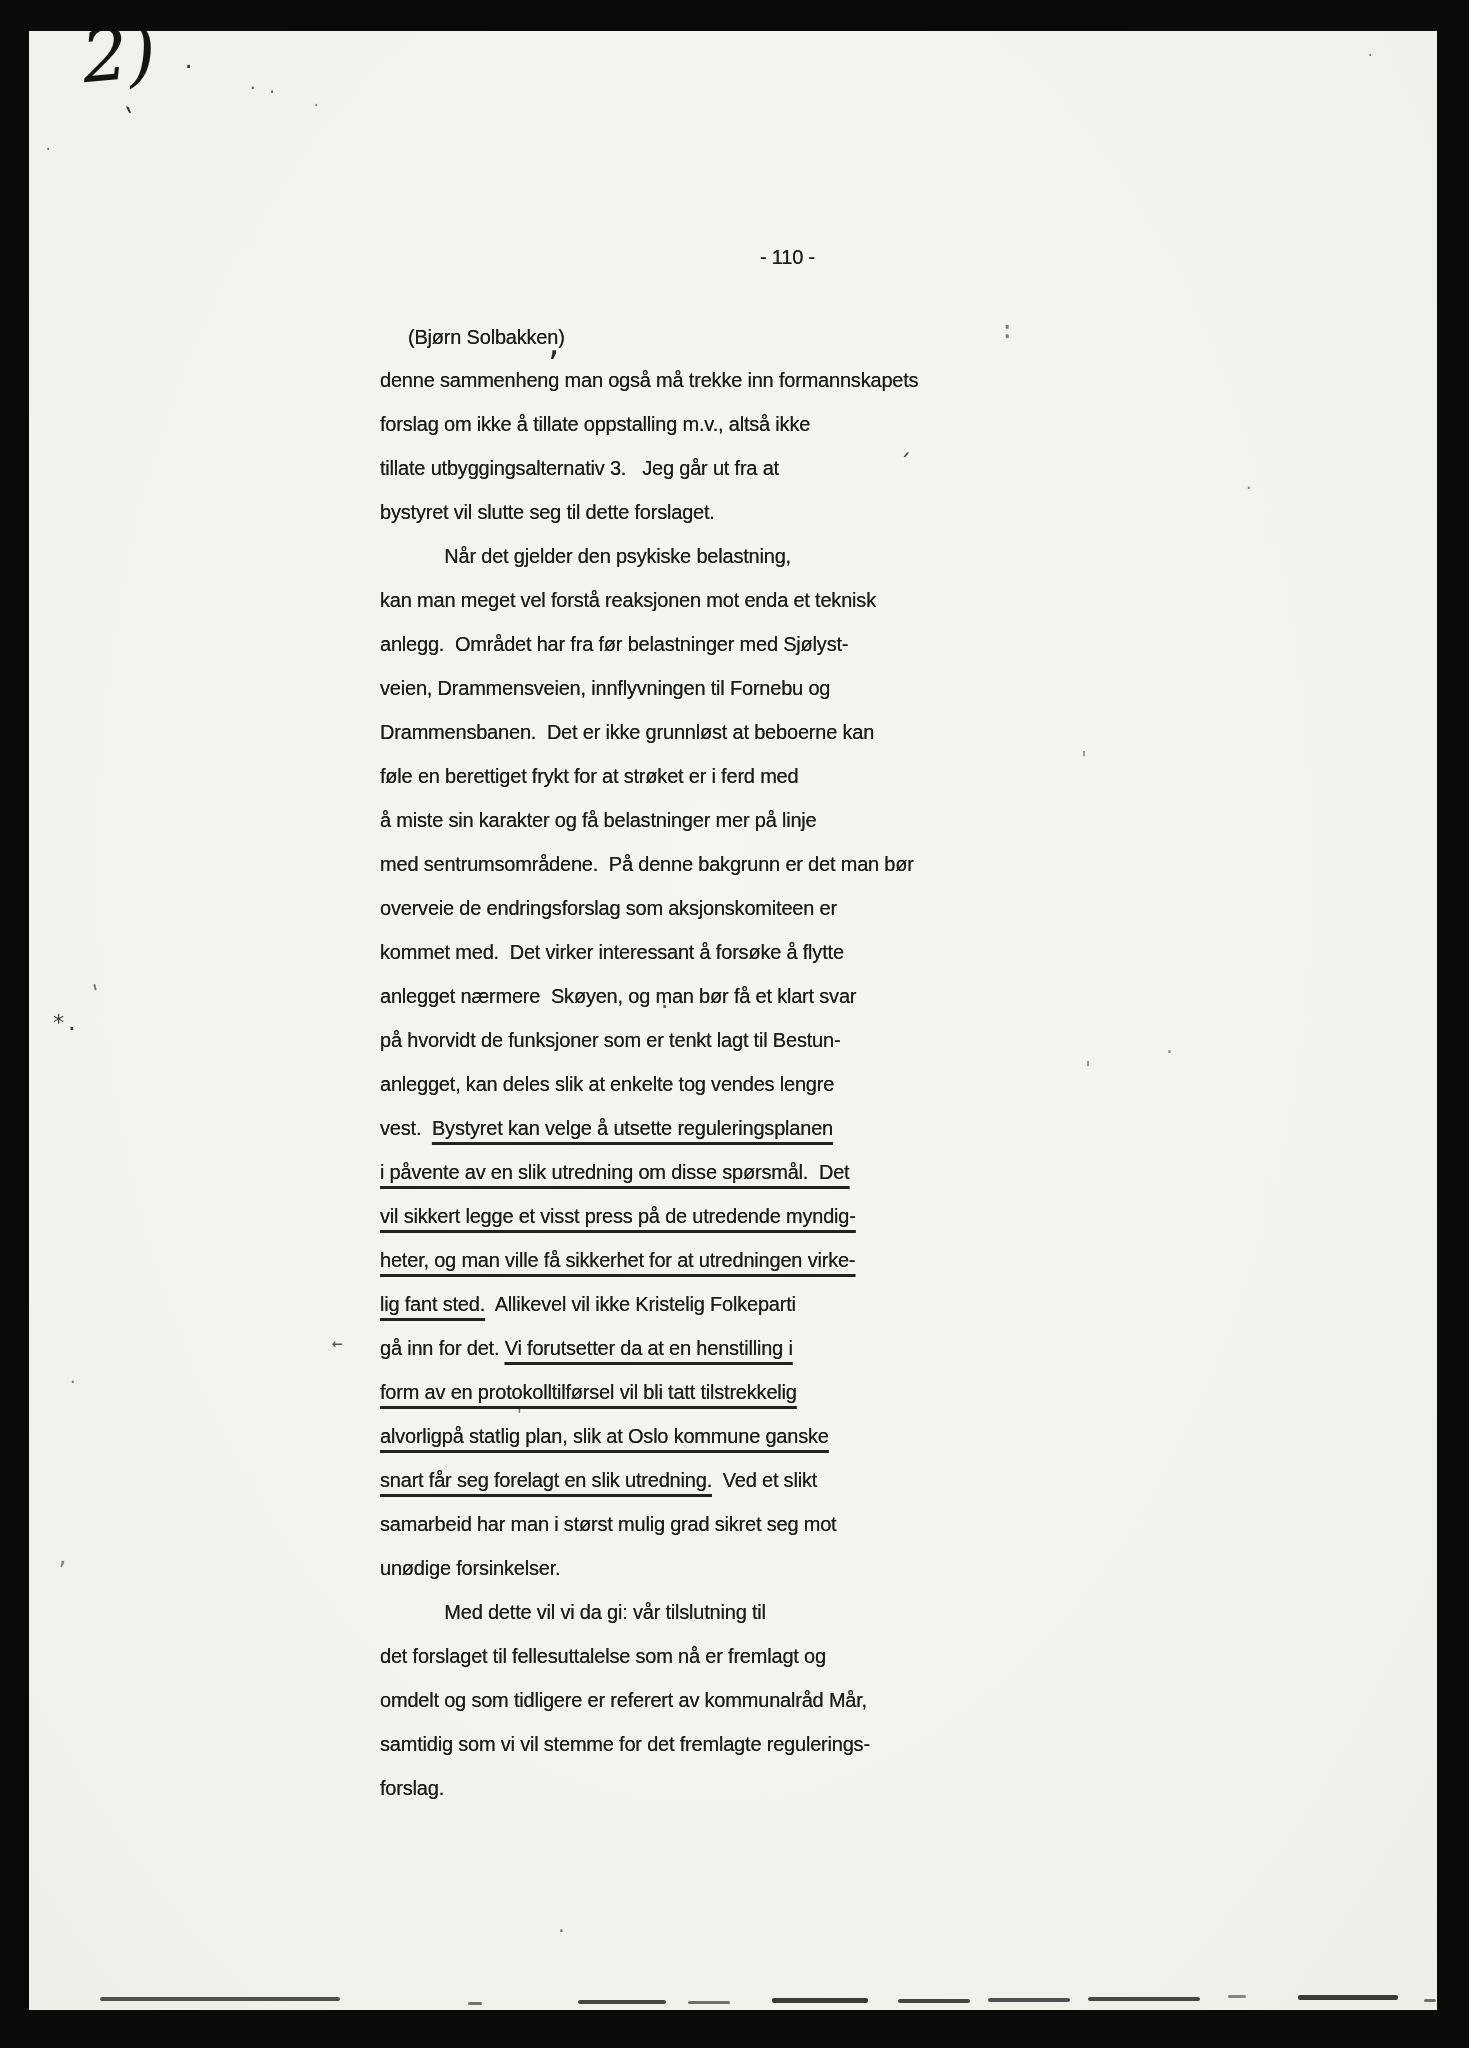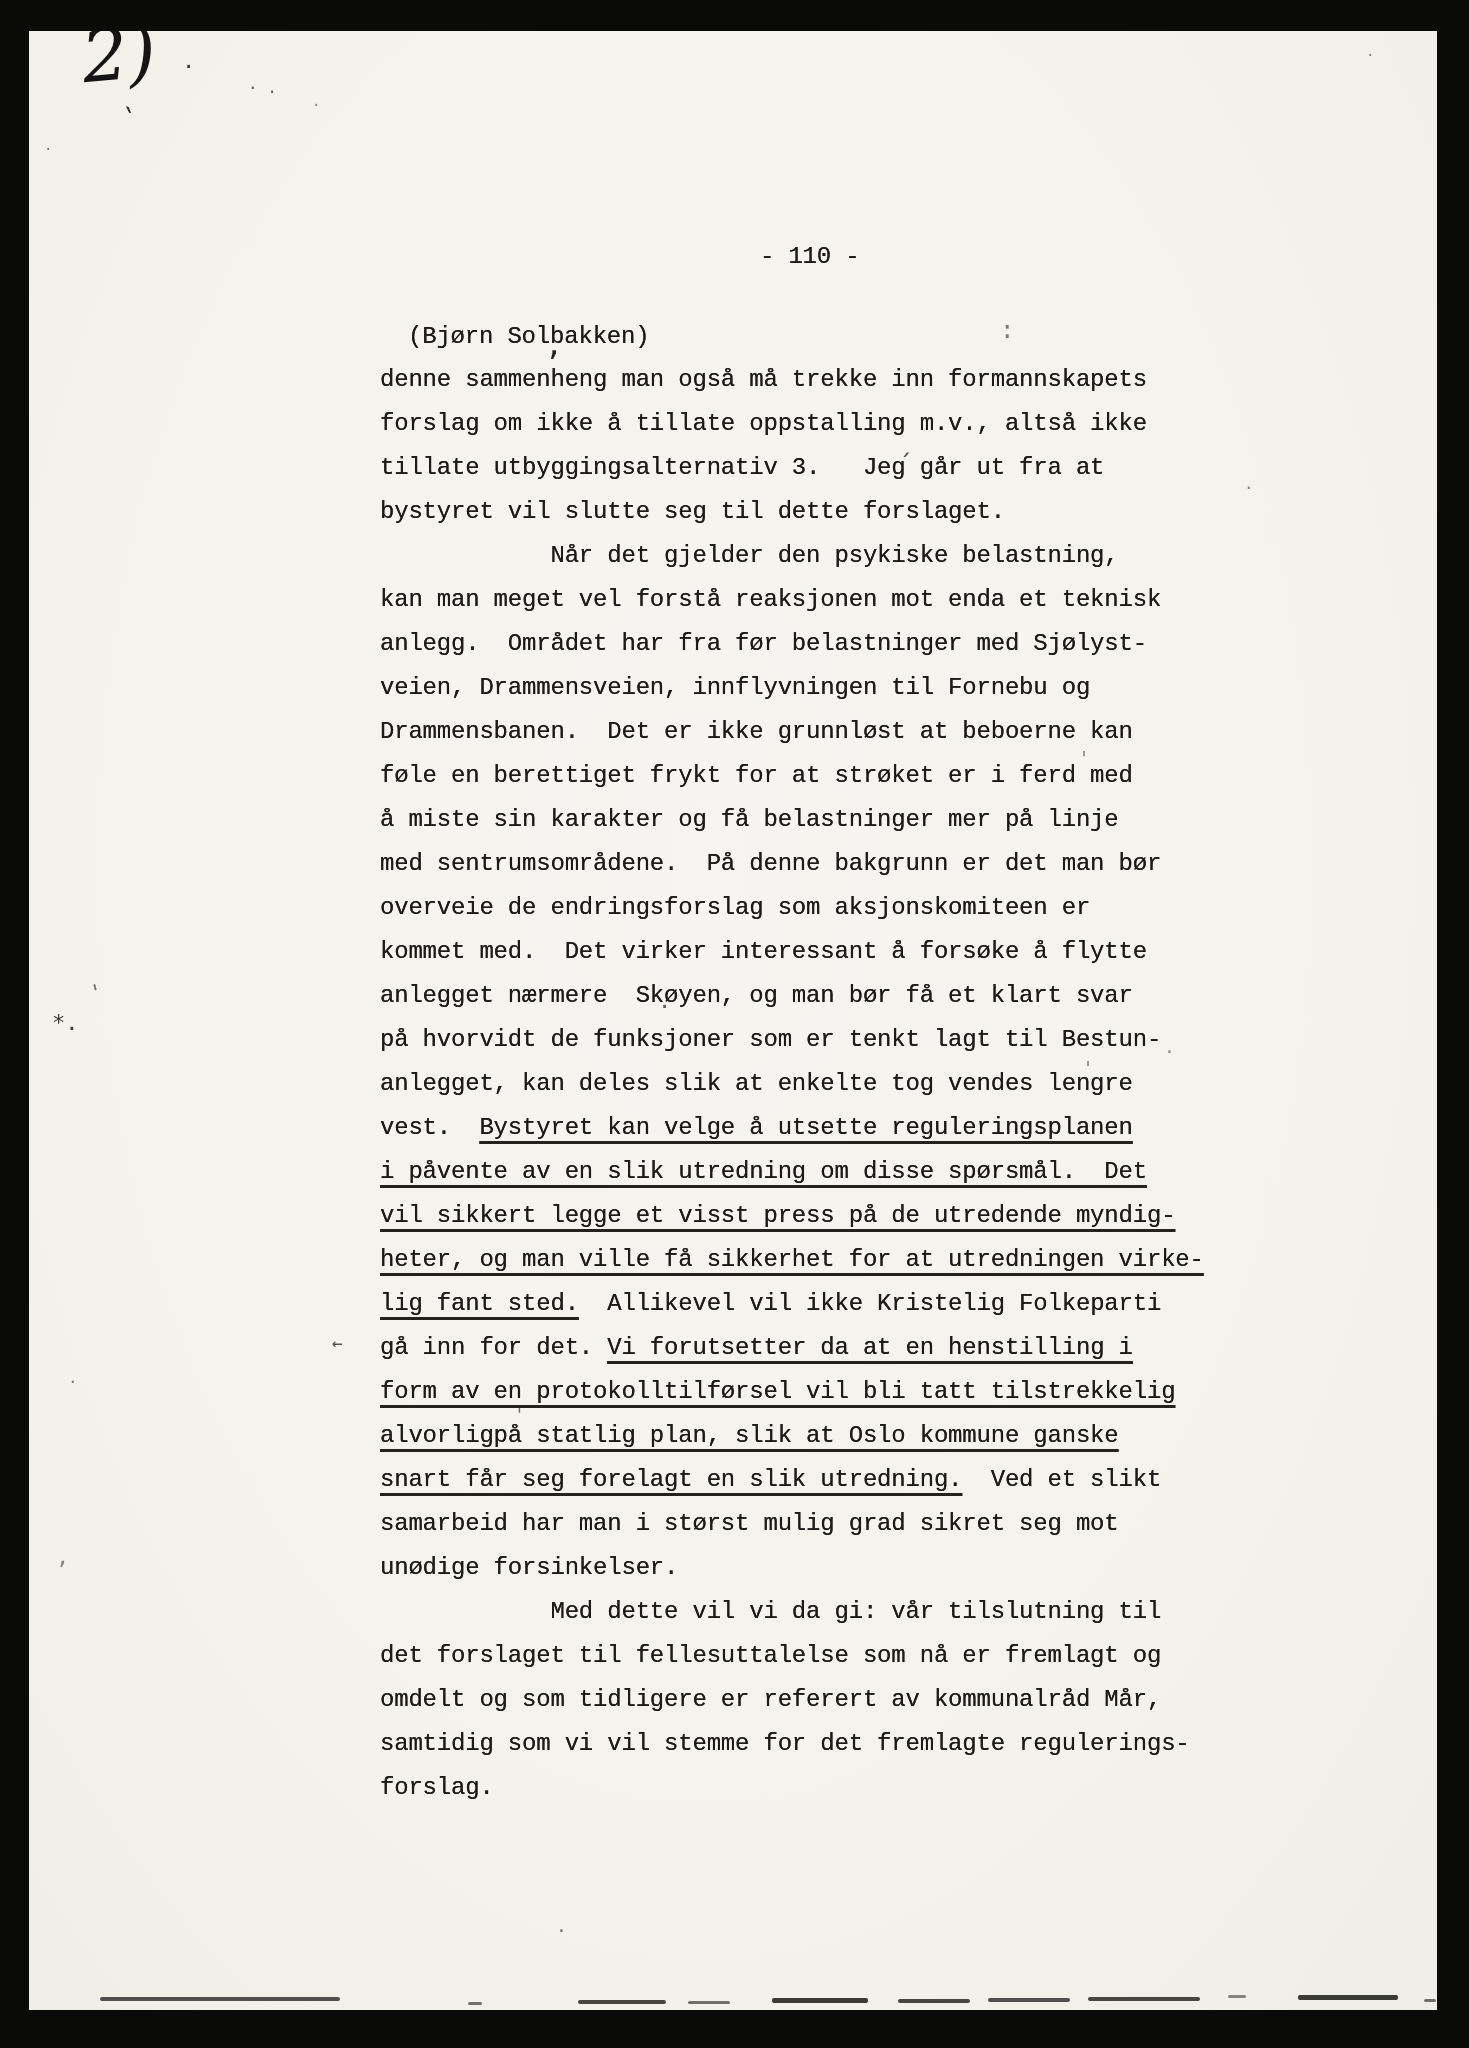--- a/index.html
+++ b/index.html
@@ -14,22 +14,22 @@
     background:radial-gradient(ellipse at 48% 42%, #f7f5f1 0%, #f4f2ed 60%, #efede7 100%);
   }
   .border{position:absolute;background:#0a0a09;}
   .border-top{left:0;top:0;width:1469px;height:31px;}
   .border-left{left:0;top:0;width:29px;height:2048px;}
   .border-right{left:1437px;top:0;width:32px;height:2048px;}
   .border-bottom{left:0;top:2010px;width:1469px;height:38px;}
 
   .mono{
     position:absolute;
-    font-family:Liberation Mono, monospace;
-    font-size:24px;letter-spacing:-0.2px;color:#1b1b19;
+    font-family:Liberation Sans, sans-serif;
+    font-size:20px;letter-spacing:-0.2px;color:#1b1b19;
     white-space:pre;line-height:44px;
     text-shadow:0 0 0.6px rgba(27,27,25,0.85);
   }
   #page-number{left:760px;top:235px;}
   #header-right{left:1094px;top:235px;}
   #speaker{left:380px;top:315px;margin-left:28px;}
   #body-lines{left:380px;top:358px;}
   .line{height:44px;line-height:44px;white-space:pre;}
   .u{
     text-decoration:underline;

